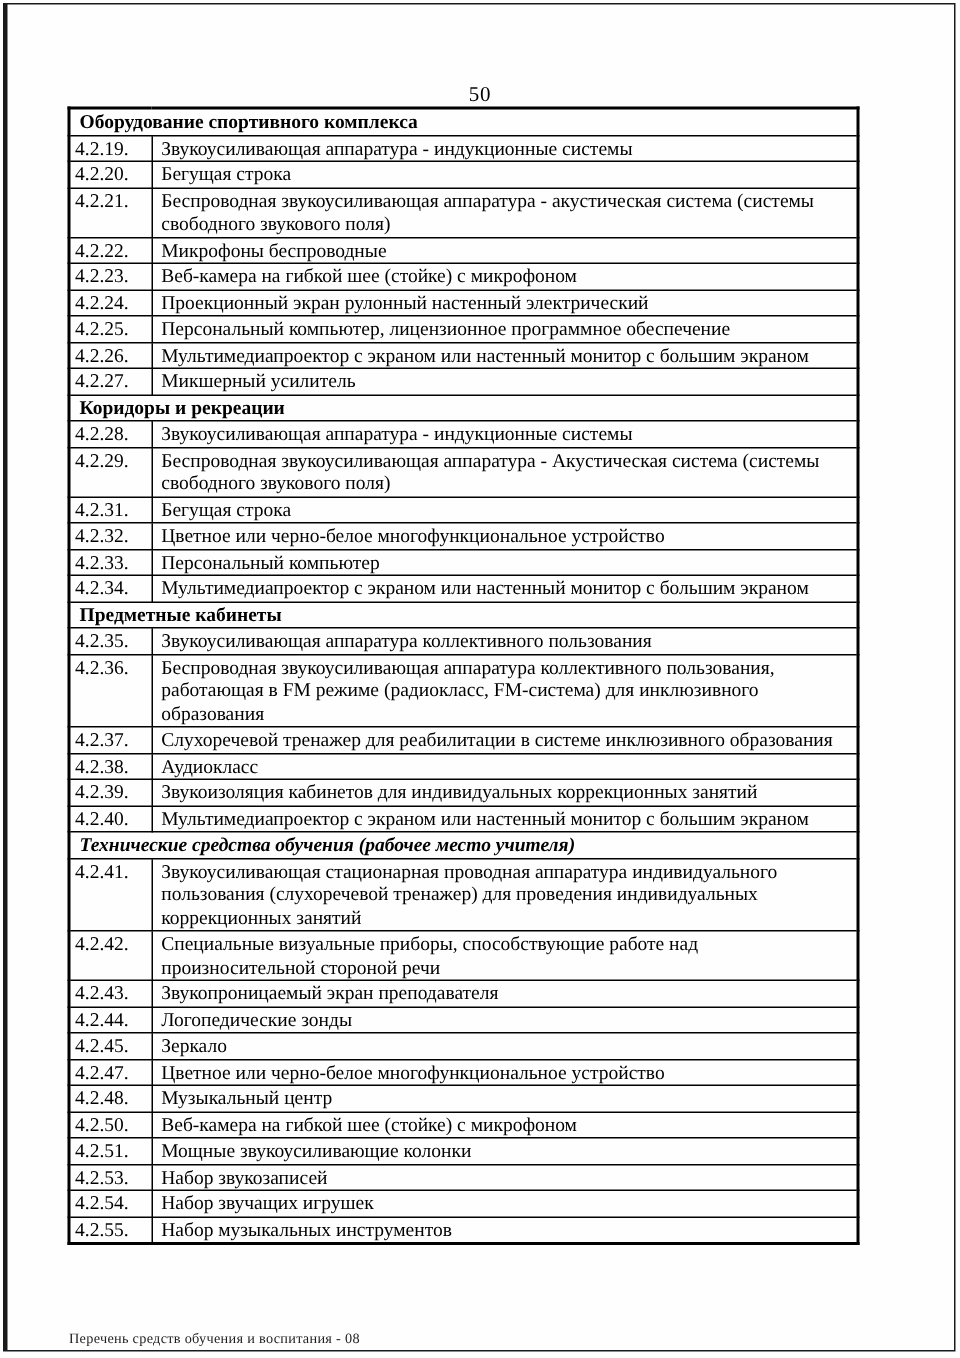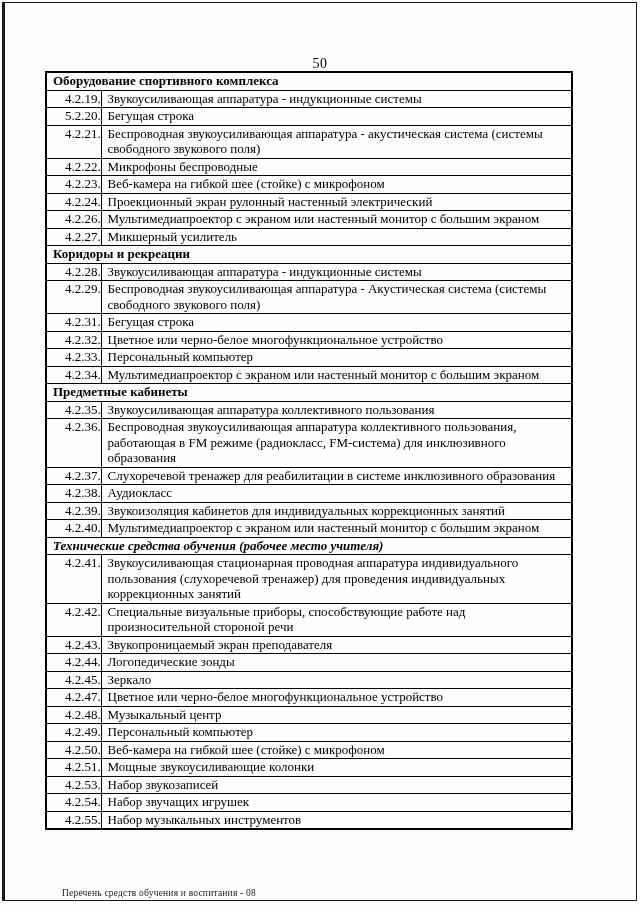--- a/index.html
+++ b/index.html
@@ -23,26 +23,26 @@
     font-size:13px;border:2px solid #000;
   }
   .doc-table td{
     border:1px solid #000;
     padding:0 5px 1px 6px;
     vertical-align:top;
     line-height:15.5px;
     overflow:hidden;
     word-wrap:break-word;
   }
-  td.num-cell{padding-left:18px;white-space:nowrap;}
+  td.num-cell{padding-left:3px;white-space:nowrap;}
   tr.section-row td{font-weight:bold;}
   tr.section-row.italic td{font-style:italic;}
   .footer{
     position:absolute;left:46px;top:888px;
-    font-size:9.5px;color:#1c1c1c;letter-spacing:.2px;margin-left:16px;
+    font-size:9.5px;color:#1c1c1c;letter-spacing:.2px;
   }
 </style>
 </head>
 <body>
 
 <div class="scan-frame"></div>
 
 <div class="page-number">50</div>
 
 <table class="doc-table">
@@ -52,40 +52,44 @@
   </colgroup>
   <tbody>
       <tr class="section-row">
         <td colspan="2">Оборудование спортивного комплекса</td>
       </tr>
       <tr>
         <td class="num-cell">4.2.19.</td>
         <td class="text-cell">Звукоусиливающая аппаратура - индукционные системы</td>
       </tr>
       <tr>
-        <td class="num-cell">5.2.20.</td>
+        <td class="num-cell">4.2.20.</td>
         <td class="text-cell">Бегущая строка</td>
       </tr>
       <tr>
         <td class="num-cell">4.2.21.</td>
         <td class="text-cell">Беспроводная звукоусиливающая аппаратура - акустическая система (системы свободного звукового поля)</td>
       </tr>
       <tr>
         <td class="num-cell">4.2.22.</td>
         <td class="text-cell">Микрофоны беспроводные</td>
       </tr>
       <tr>
         <td class="num-cell">4.2.23.</td>
         <td class="text-cell">Веб-камера на гибкой шее (стойке) с микрофоном</td>
       </tr>
       <tr>
         <td class="num-cell">4.2.24.</td>
         <td class="text-cell">Проекционный экран рулонный настенный электрический</td>
       </tr>
       <tr>
+        <td class="num-cell">4.2.25.</td>
+        <td class="text-cell">Персональный компьютер, лицензионное программное обеспечение</td>
+      </tr>
+      <tr>
         <td class="num-cell">4.2.26.</td>
         <td class="text-cell">Мультимедиапроектор с экраном или настенный монитор с большим экраном</td>
       </tr>
       <tr>
         <td class="num-cell">4.2.27.</td>
         <td class="text-cell">Микшерный усилитель</td>
       </tr>
       <tr class="section-row">
         <td colspan="2">Коридоры и рекреации</td>
       </tr>
@@ -165,24 +169,20 @@
       </tr>
       <tr>
         <td class="num-cell">4.2.47.</td>
         <td class="text-cell">Цветное или черно-белое многофункциональное устройство</td>
       </tr>
       <tr>
         <td class="num-cell">4.2.48.</td>
         <td class="text-cell">Музыкальный центр</td>
       </tr>
       <tr>
-        <td class="num-cell">4.2.49.</td>
-        <td class="text-cell">Персональный компьютер</td>
-      </tr>
-      <tr>
         <td class="num-cell">4.2.50.</td>
         <td class="text-cell">Веб-камера на гибкой шее (стойке) с микрофоном</td>
       </tr>
       <tr>
         <td class="num-cell">4.2.51.</td>
         <td class="text-cell">Мощные звукоусиливающие колонки</td>
       </tr>
       <tr>
         <td class="num-cell">4.2.53.</td>
         <td class="text-cell">Набор звукозаписей</td>

